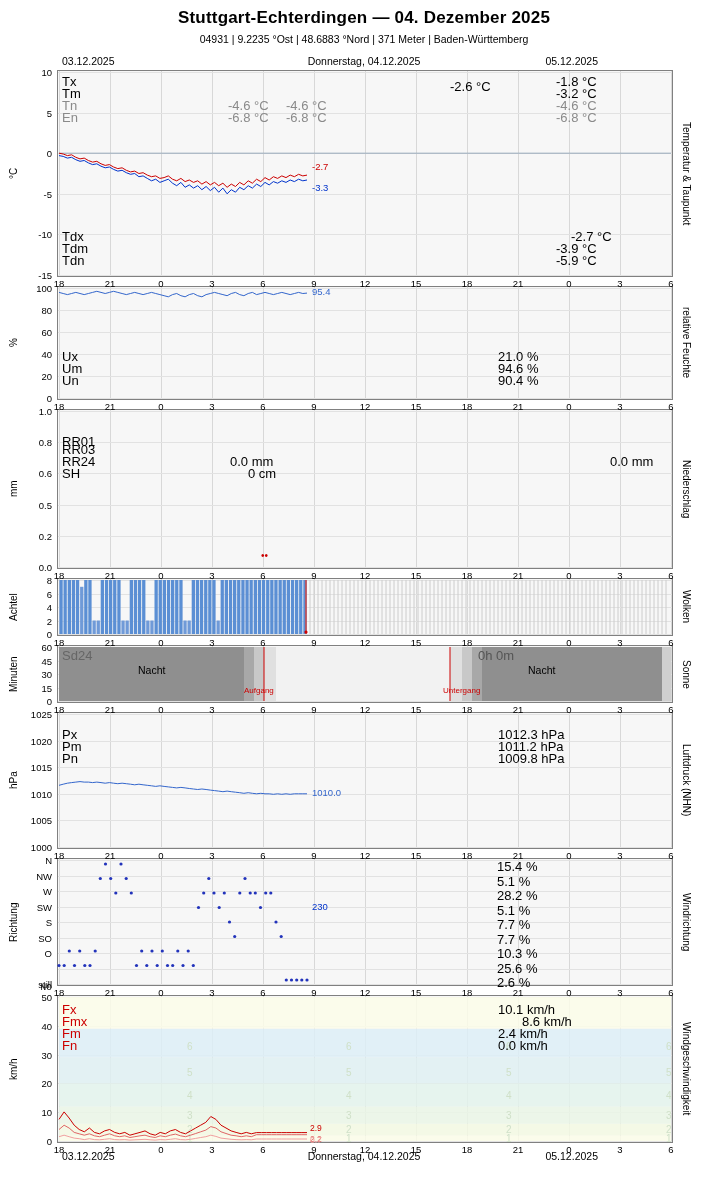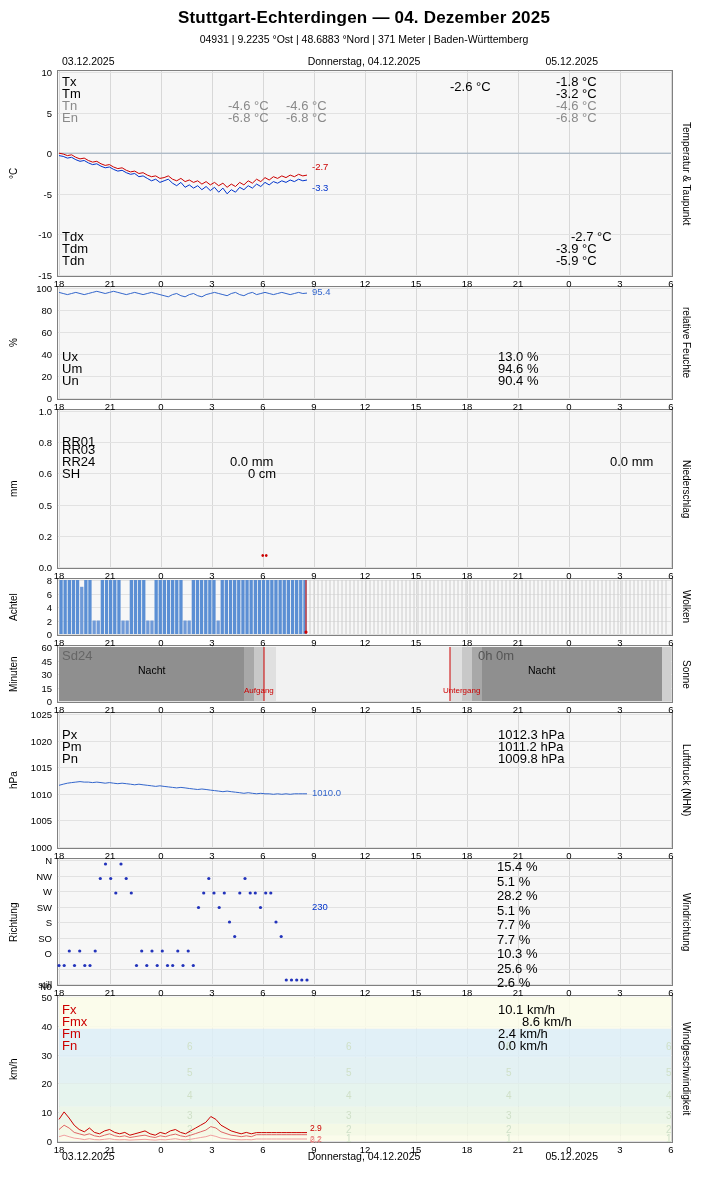--- a/index.html
+++ b/index.html
@@ -125,21 +125,21 @@
         <div class="hg" style="top: 67px;"></div>
         <div class="hg" style="top: 89px;"></div>
         <div class="hg" style="top: 111px;"></div>
       </div>
     <svg id="p2svg" width="614" height="112">
         <polyline points="1.0,5.4 5.2,6.5 9.4,7.6 13.6,6.5 17.8,5.4 22.0,6.5 26.2,7.6 30.4,6.5 34.6,5.4 38.8,4.3 43.0,5.4 47.2,6.5 51.4,5.4 55.6,4.3 59.8,5.4 64.1,6.5 68.3,7.6 72.5,6.5 76.7,5.4 80.9,6.5 85.1,7.6 89.3,6.5 93.5,5.4 97.7,6.5 101.9,7.6 106.1,8.7 110.3,9.8 114.5,7.6 118.7,6.5 122.9,8.7 127.1,9.8 131.3,7.6 135.5,6.5 139.7,8.7 143.9,9.8 148.1,7.6 152.3,6.5 156.5,5.4 160.7,6.5 164.9,7.6 169.1,8.7 173.3,6.5 177.5,5.4 181.7,7.6 185.9,8.7 190.2,6.5 194.4,5.4 198.6,7.6 202.8,6.5 207.0,5.4 211.2,6.5 215.4,7.6 219.6,6.5 223.8,5.4 228.0,6.5 232.2,7.6 236.4,6.5 240.6,5.4 244.8,6.5 249.0,6.1" fill="none" stroke="#3366cc" stroke-width="1"></polyline>
       </svg>
     <div class="stat" style="left:4px;top:62px;">Ux</div>
     <div class="stat" style="left:4px;top:74px;">Um</div>
     <div class="stat" style="left:4px;top:86px;">Un</div>
-    <div class="stat" style="left:440px;top:62px;">13.0 %</div>
+    <div class="stat" style="left:440px;top:62px;">21.0 %</div>
     <div class="stat" style="left:440px;top:74px;">94.6 %</div>
     <div class="stat" style="left:440px;top:86px;">90.4 %</div>
     <div class="valueLbl" id="lblHum" style="color: rgb(51, 102, 204); left: 254px; top: -0.94px;">95.4</div>
   </div>
 
   <div class="panel" id="p3" style="top:409px;height:160px;">
     <div class="plotbg" id="p3bg">
         <div class="vg" style="left: 1px;"></div>
         <div class="vg" style="left: 52px;"></div>
         <div class="vg" style="left: 103px;"></div>

